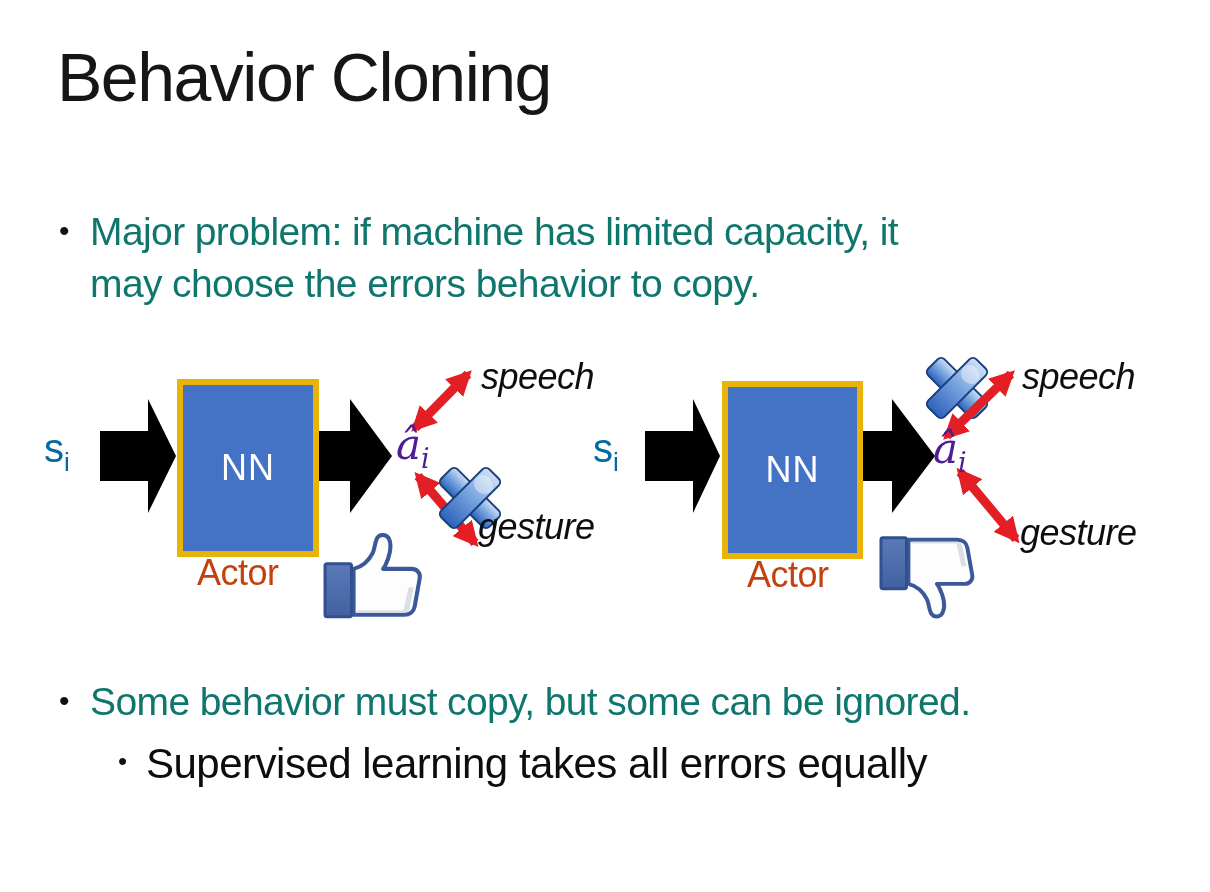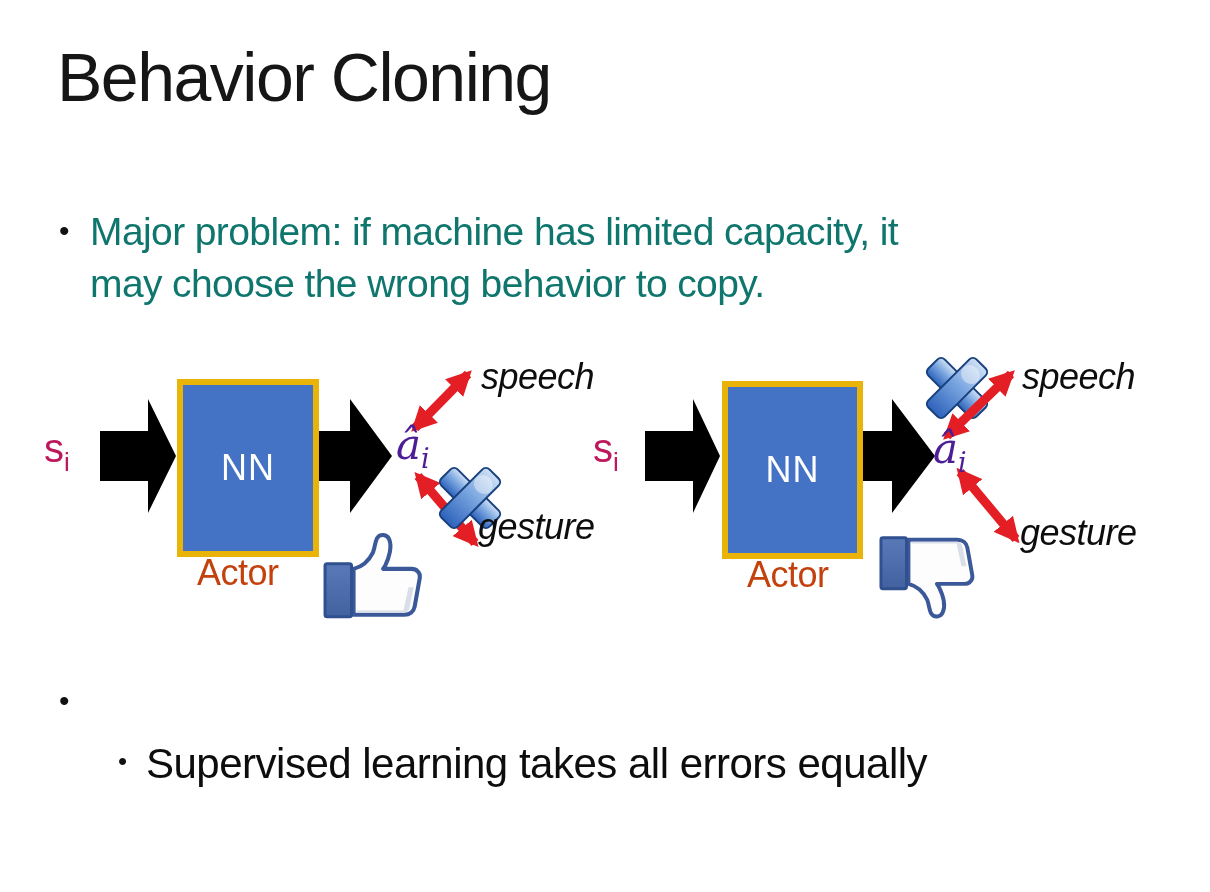--- a/index.html
+++ b/index.html
@@ -9,21 +9,21 @@
          letter-spacing:-1.5px;color:#161616;white-space:nowrap;}
   .bullet-dot{position:absolute;font-size:30px;color:#111;}
   .bullet-dot.small{font-size:26px;}
   .body-text{position:absolute;font-size:39px;letter-spacing:-0.6px;line-height:52px;
              white-space:nowrap;color:#0f766e;}
   .sub-text{position:absolute;font-size:42px;letter-spacing:-0.5px;white-space:nowrap;color:#0d0d0d;}
   .diagram{position:absolute;top:350px;height:292px;}
   .diagram.left{left:20px;width:580px;}
   .diagram.right{left:565px;width:645px;}
   .shapes{position:absolute;left:0;top:0;}
-  .state-label{position:absolute;font-size:40px;color:#be185d;white-space:nowrap;}
+  .state-label{position:absolute;font-size:40px;color:#0369a1;white-space:nowrap;}
   .state-label sub{font-size:26px;}
   .action-label{position:absolute;font-family:"DejaVu Serif",serif;font-style:italic;
                 font-size:42px;color:#4c1d95;white-space:nowrap;}
   .action-label sub{font-size:27px;}
   .nn-box{position:absolute;background:#4472C4;border:6px solid #eab308;
           display:flex;align-items:center;justify-content:center;}
   .nn-box span{color:#ffffff;font-size:36px;letter-spacing:1px;}
   .diagram.left .nn-box{left:157px;top:29px;width:130px;height:166px;}
   .diagram.right .nn-box{left:157px;top:31px;width:129px;height:166px;}
   .io-label{position:absolute;font-size:36px;letter-spacing:-0.5px;color:#0d0d0d;white-space:nowrap;font-style:italic;}
@@ -35,21 +35,21 @@
 </style>
 </head>
 <body>
 
 <div class="slide">
 
   <div class="title">Behavior Cloning</div>
 
   <div class="bullet-dot" style="left:59px;top:214px;">•</div>
   <div class="body-text" style="left:90px;top:206px;">Major problem: if machine has limited capacity, it</div>
-  <div class="body-text" style="left:90px;top:258px;">may choose the wrong behavior to copy.</div>
+  <div class="body-text" style="left:90px;top:258px;">may choose the errors behavior to copy.</div>
 
   <div class="diagram left">
     <svg class="shapes" width="580" height="292" viewBox="0 0 580 292">
       <defs>
         <marker id="ahL" markerWidth="2.8" markerHeight="2.8" refX="2.2" refY="1.4" orient="auto-start-reverse" markerUnits="strokeWidth">
           <path d="M0,0 L2.8,1.4 L0,2.8 Z" fill="#E31E24"></path>
         </marker>
         <linearGradient id="xgradL" x1="0" y1="0" x2="0" y2="1">
           <stop offset="0" stop-color="#CFE0F5"></stop>
           <stop offset="0.45" stop-color="#7AA6E0"></stop>
@@ -150,19 +150,20 @@
       </defs>
       <g transform="scale(1,-1) translate(0,-90)">
         <path d="M31,38 C39,36 46,30 50,22 C52,17 52,12 54,8 C57,3 64,4 66,9 C69,16 66,27 62,35 L60,38 L88,38 C93,38 97,42 96,47 L91,75 C90,80 86,83 81,83 L31,83 Z" fill="#fdfdfd" stroke="#3B5998" stroke-width="4" stroke-linejoin="round"></path>
         <path d="M34,79 L80,79 85,56 90,56 86,76 C85,80 83,81 80,81 L34,81 Z" fill="#D9DEE8"></path>
         <rect x="3" y="33" width="26" height="52" rx="2" fill="url(#cgD)" stroke="#30508F" stroke-width="3"></rect>
       </g>
     </svg>
   </div>
 
   <div class="bullet-dot" style="left:59px;top:684px;">•</div>
+  <div class="body-text" style="left:90px;top:676px;">Some behavior must copy, but some can be ignored.</div>
 
   <div class="bullet-dot small" style="left:118px;top:746px;">•</div>
   <div class="sub-text" style="left:146px;top:740px;">Supervised learning takes all errors equally</div>
 
   <div class="clipped-frag"></div>
 
 </div>
 
 </body></html>

